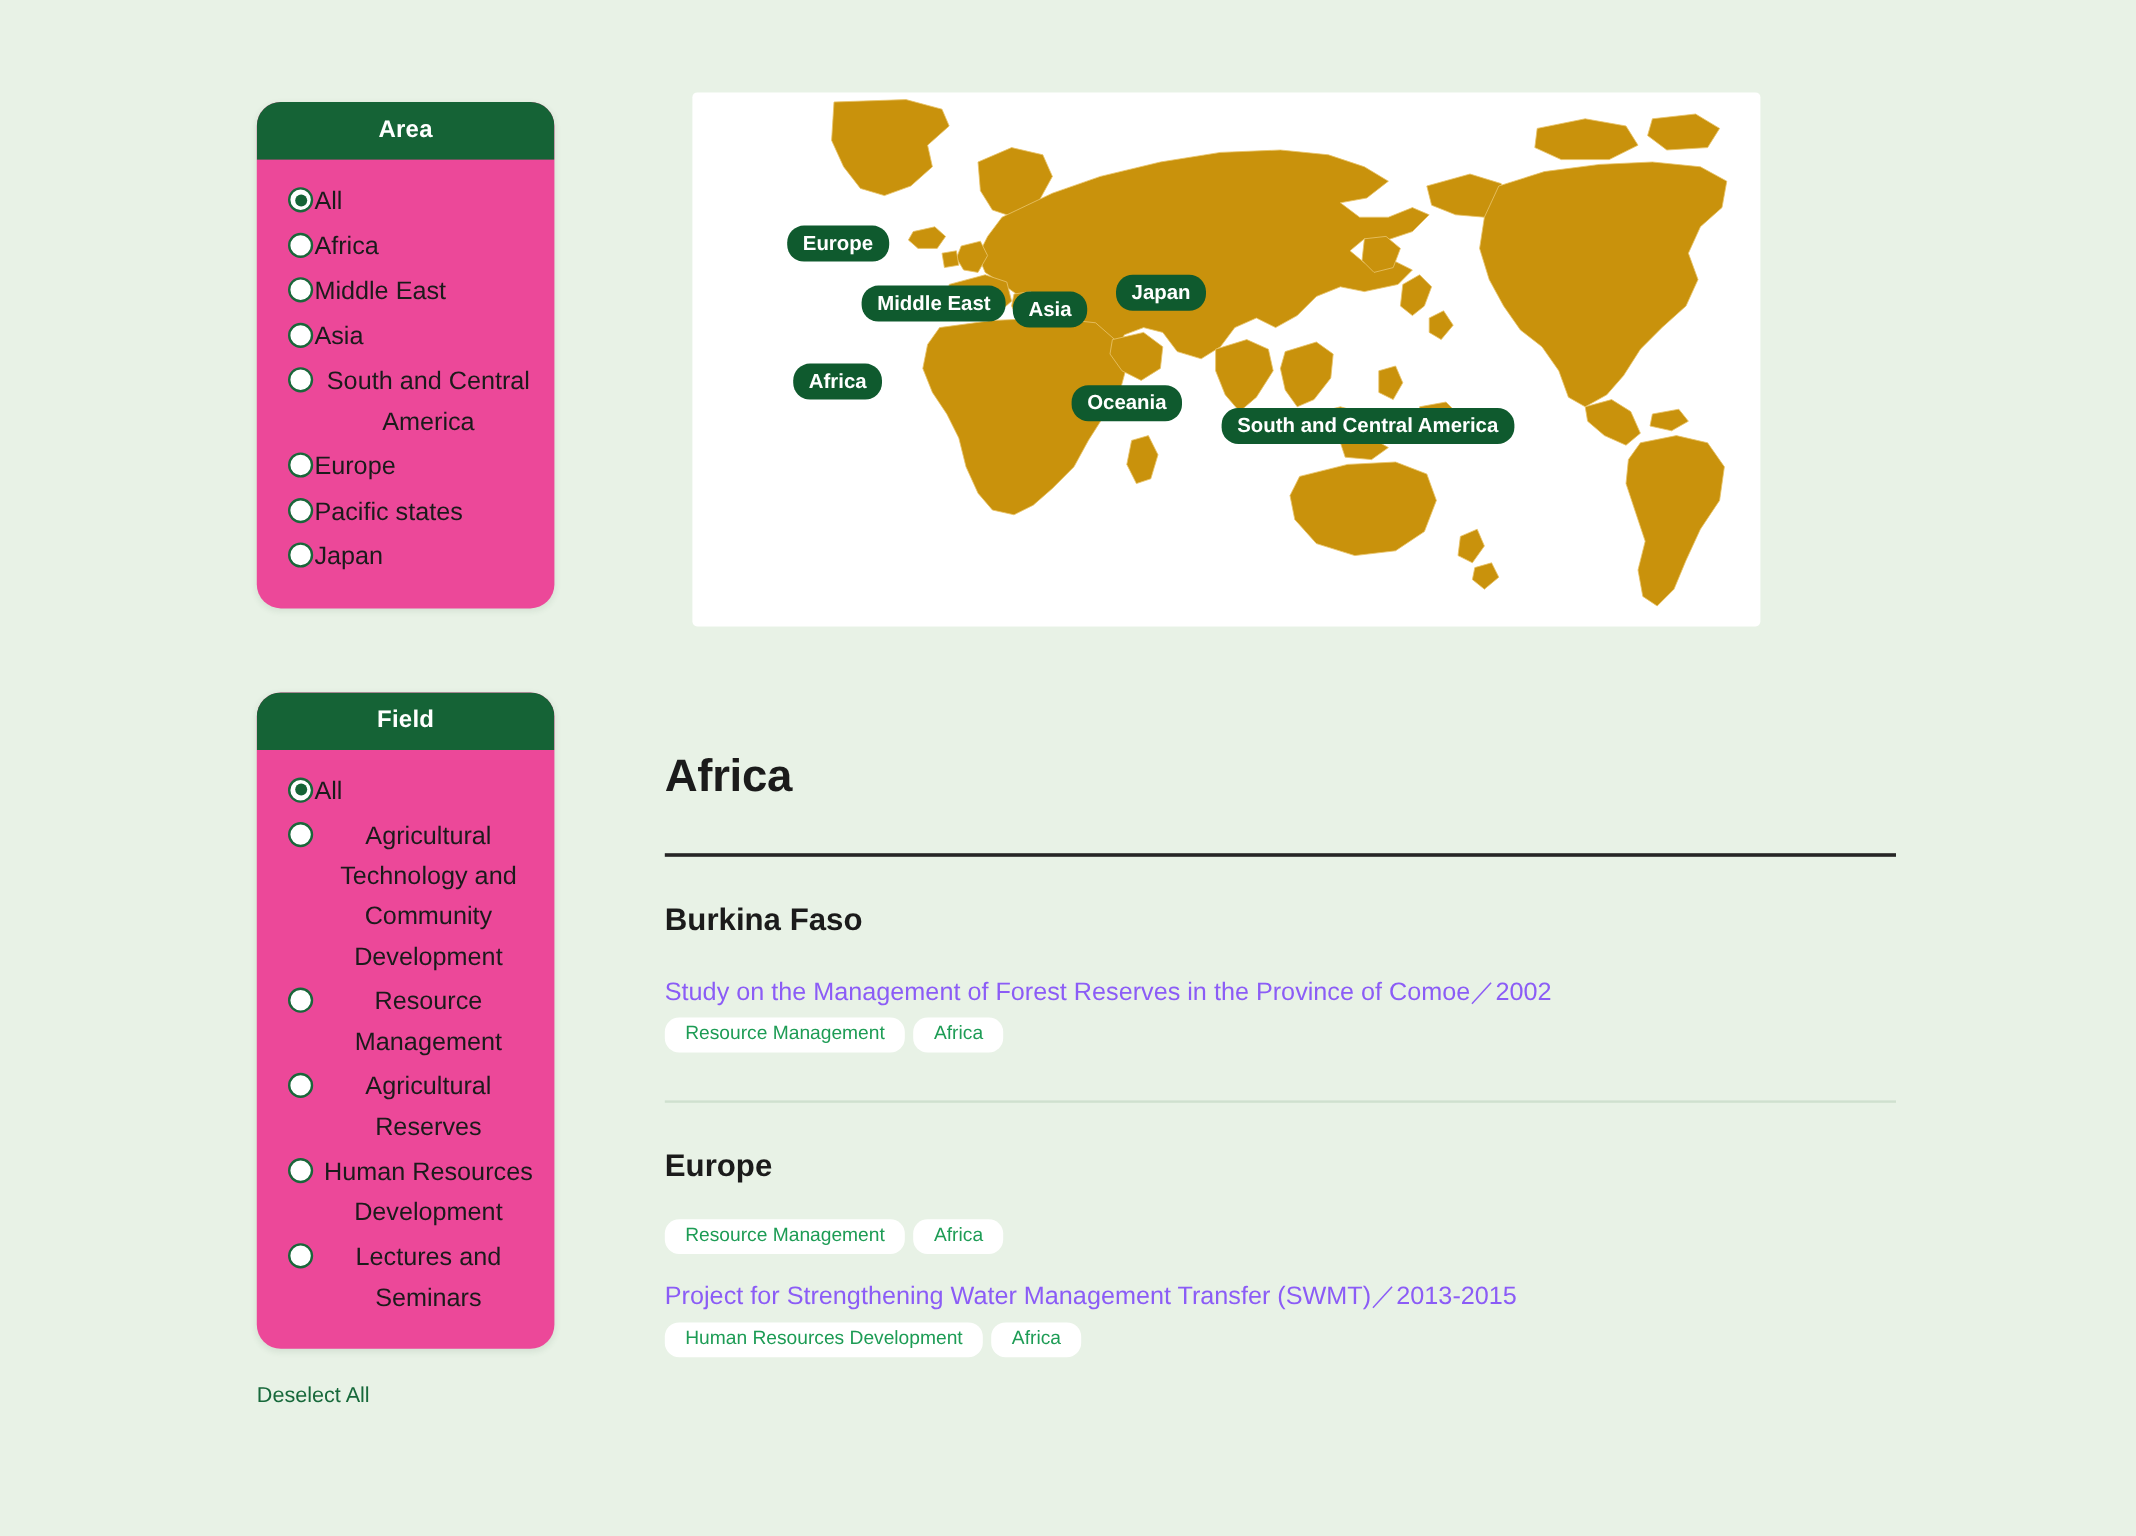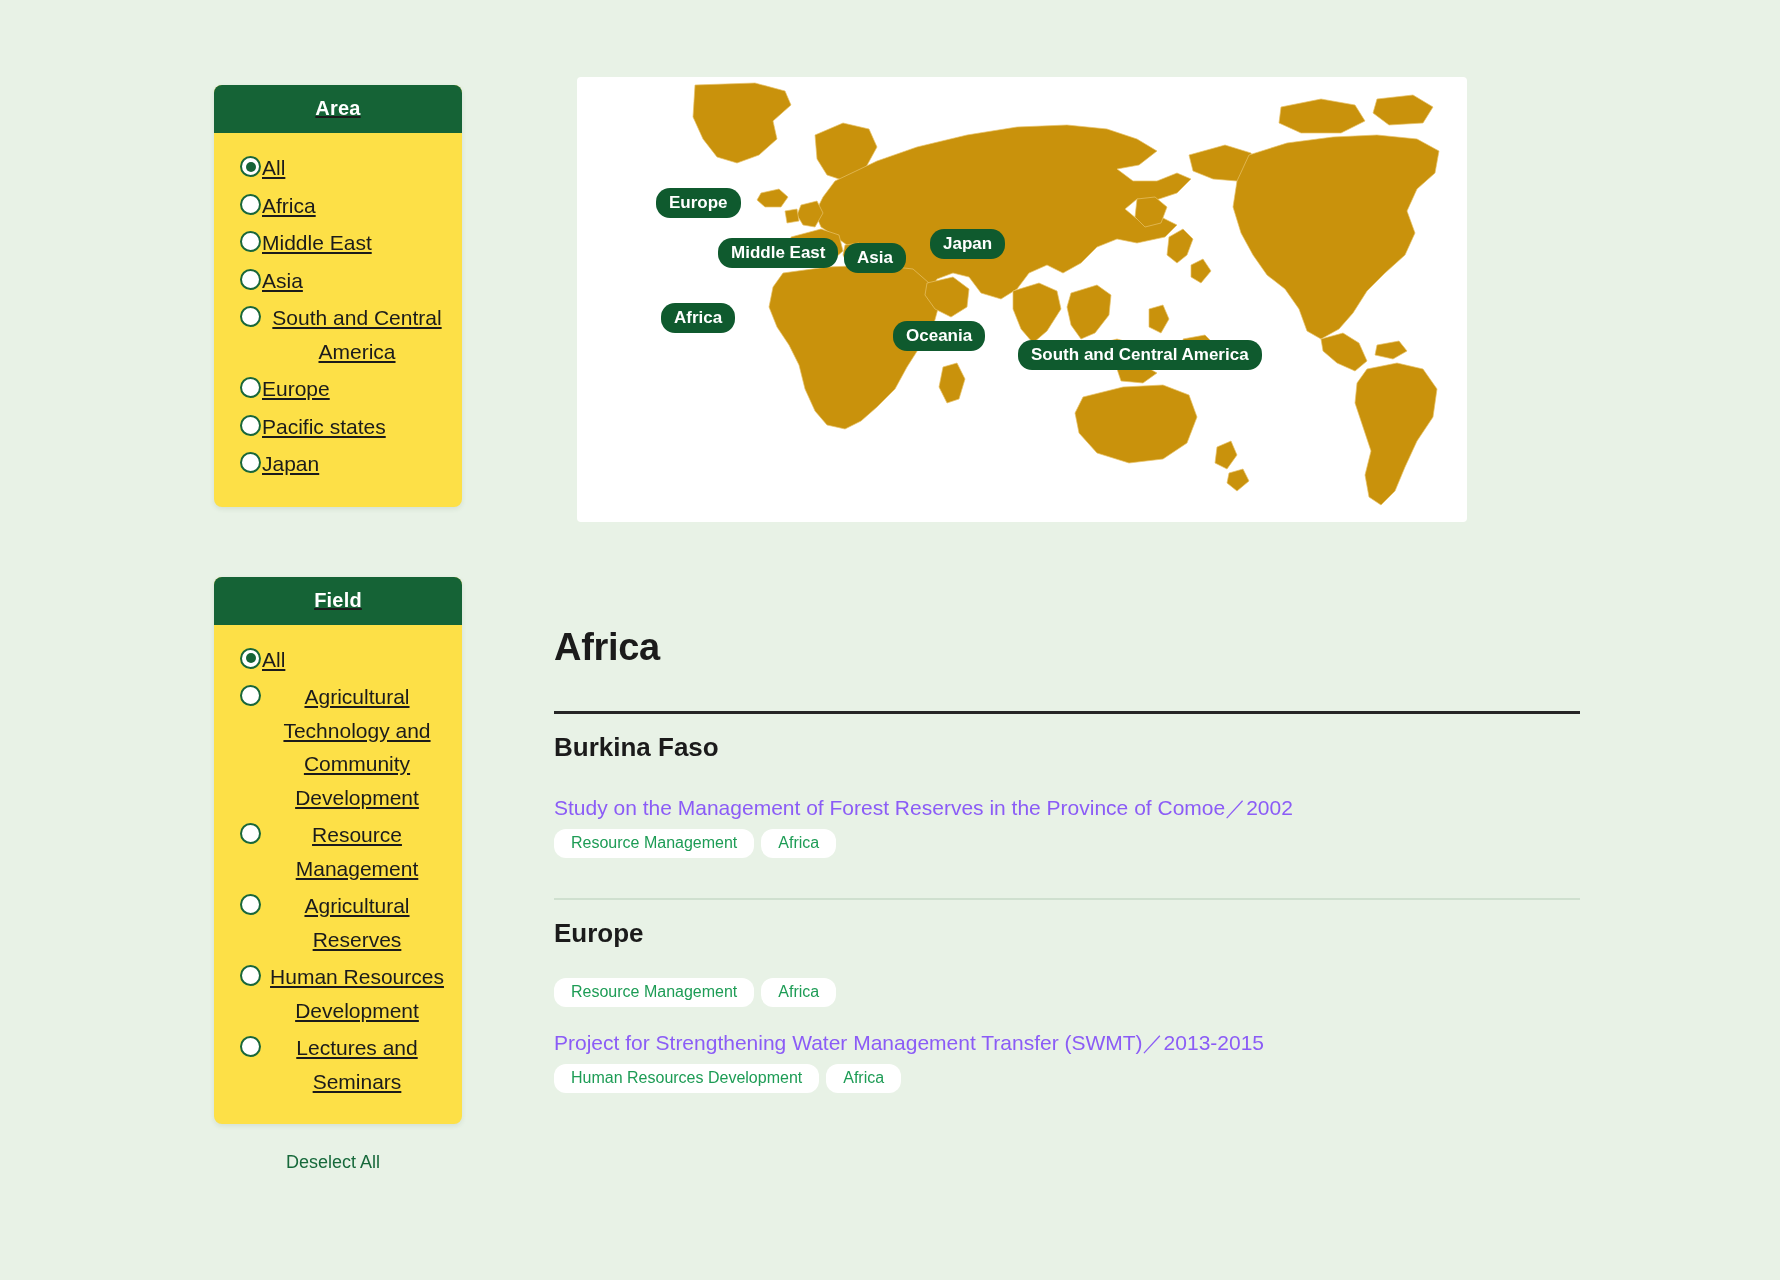--- a/index.html
+++ b/index.html
@@ -18,26 +18,25 @@
 
   
   #sidebar {
     position: absolute;
     left: 214px;
     top: 85px;
     width: 248px;
   }
 
   .filter-card {
-    background: #fde047;
-    border-radius: 8px;
+    background: #ec4899;
+    border-radius: 20px;
     box-shadow: 0 2px 5px rgba(40, 80, 45, 0.10);
     overflow: hidden;
     margin-bottom: 0;
-    text-decoration: underline;
   }
 
   .filter-header {
     background: #156336;
     color: #ffffff;
     font-size: 20px;
     font-weight: bold;
     text-align: center;
     padding: 12px 0 13px 0;
     letter-spacing: 0.2px;
@@ -79,21 +78,21 @@
 
   .radio-label {
     font-size: 21px;
     line-height: 33.5px;
     color: #1b1b1b;
     padding-left: 1px;
     text-align: center;
   }
 
   .deselect-row {
-    text-align: center;
+    text-align: left;
     padding: 28px 10px 0 0;
   }
   .deselect-link {
     font-size: 18px;
     color: #17693b;
     text-decoration: none;
     cursor: pointer;
   }
 
   .card-gap { height: 70px; }
@@ -144,21 +143,21 @@
     line-height: 44px;
     letter-spacing: -0.3px;
   }
 
   .rule-strong {
     border: 0;
     border-top: 3px solid #262626;
     margin: 42px 0 0 0;
   }
 
-  .country-block { padding-top: 18px; }
+  .country-block { padding-top: 37px; }
 
   .country-name {
     font-size: 26px;
     font-weight: bold;
     color: #1b1b1b;
     margin: 0 0 30px 0;
     line-height: 30px;
   }
 
   .project {

